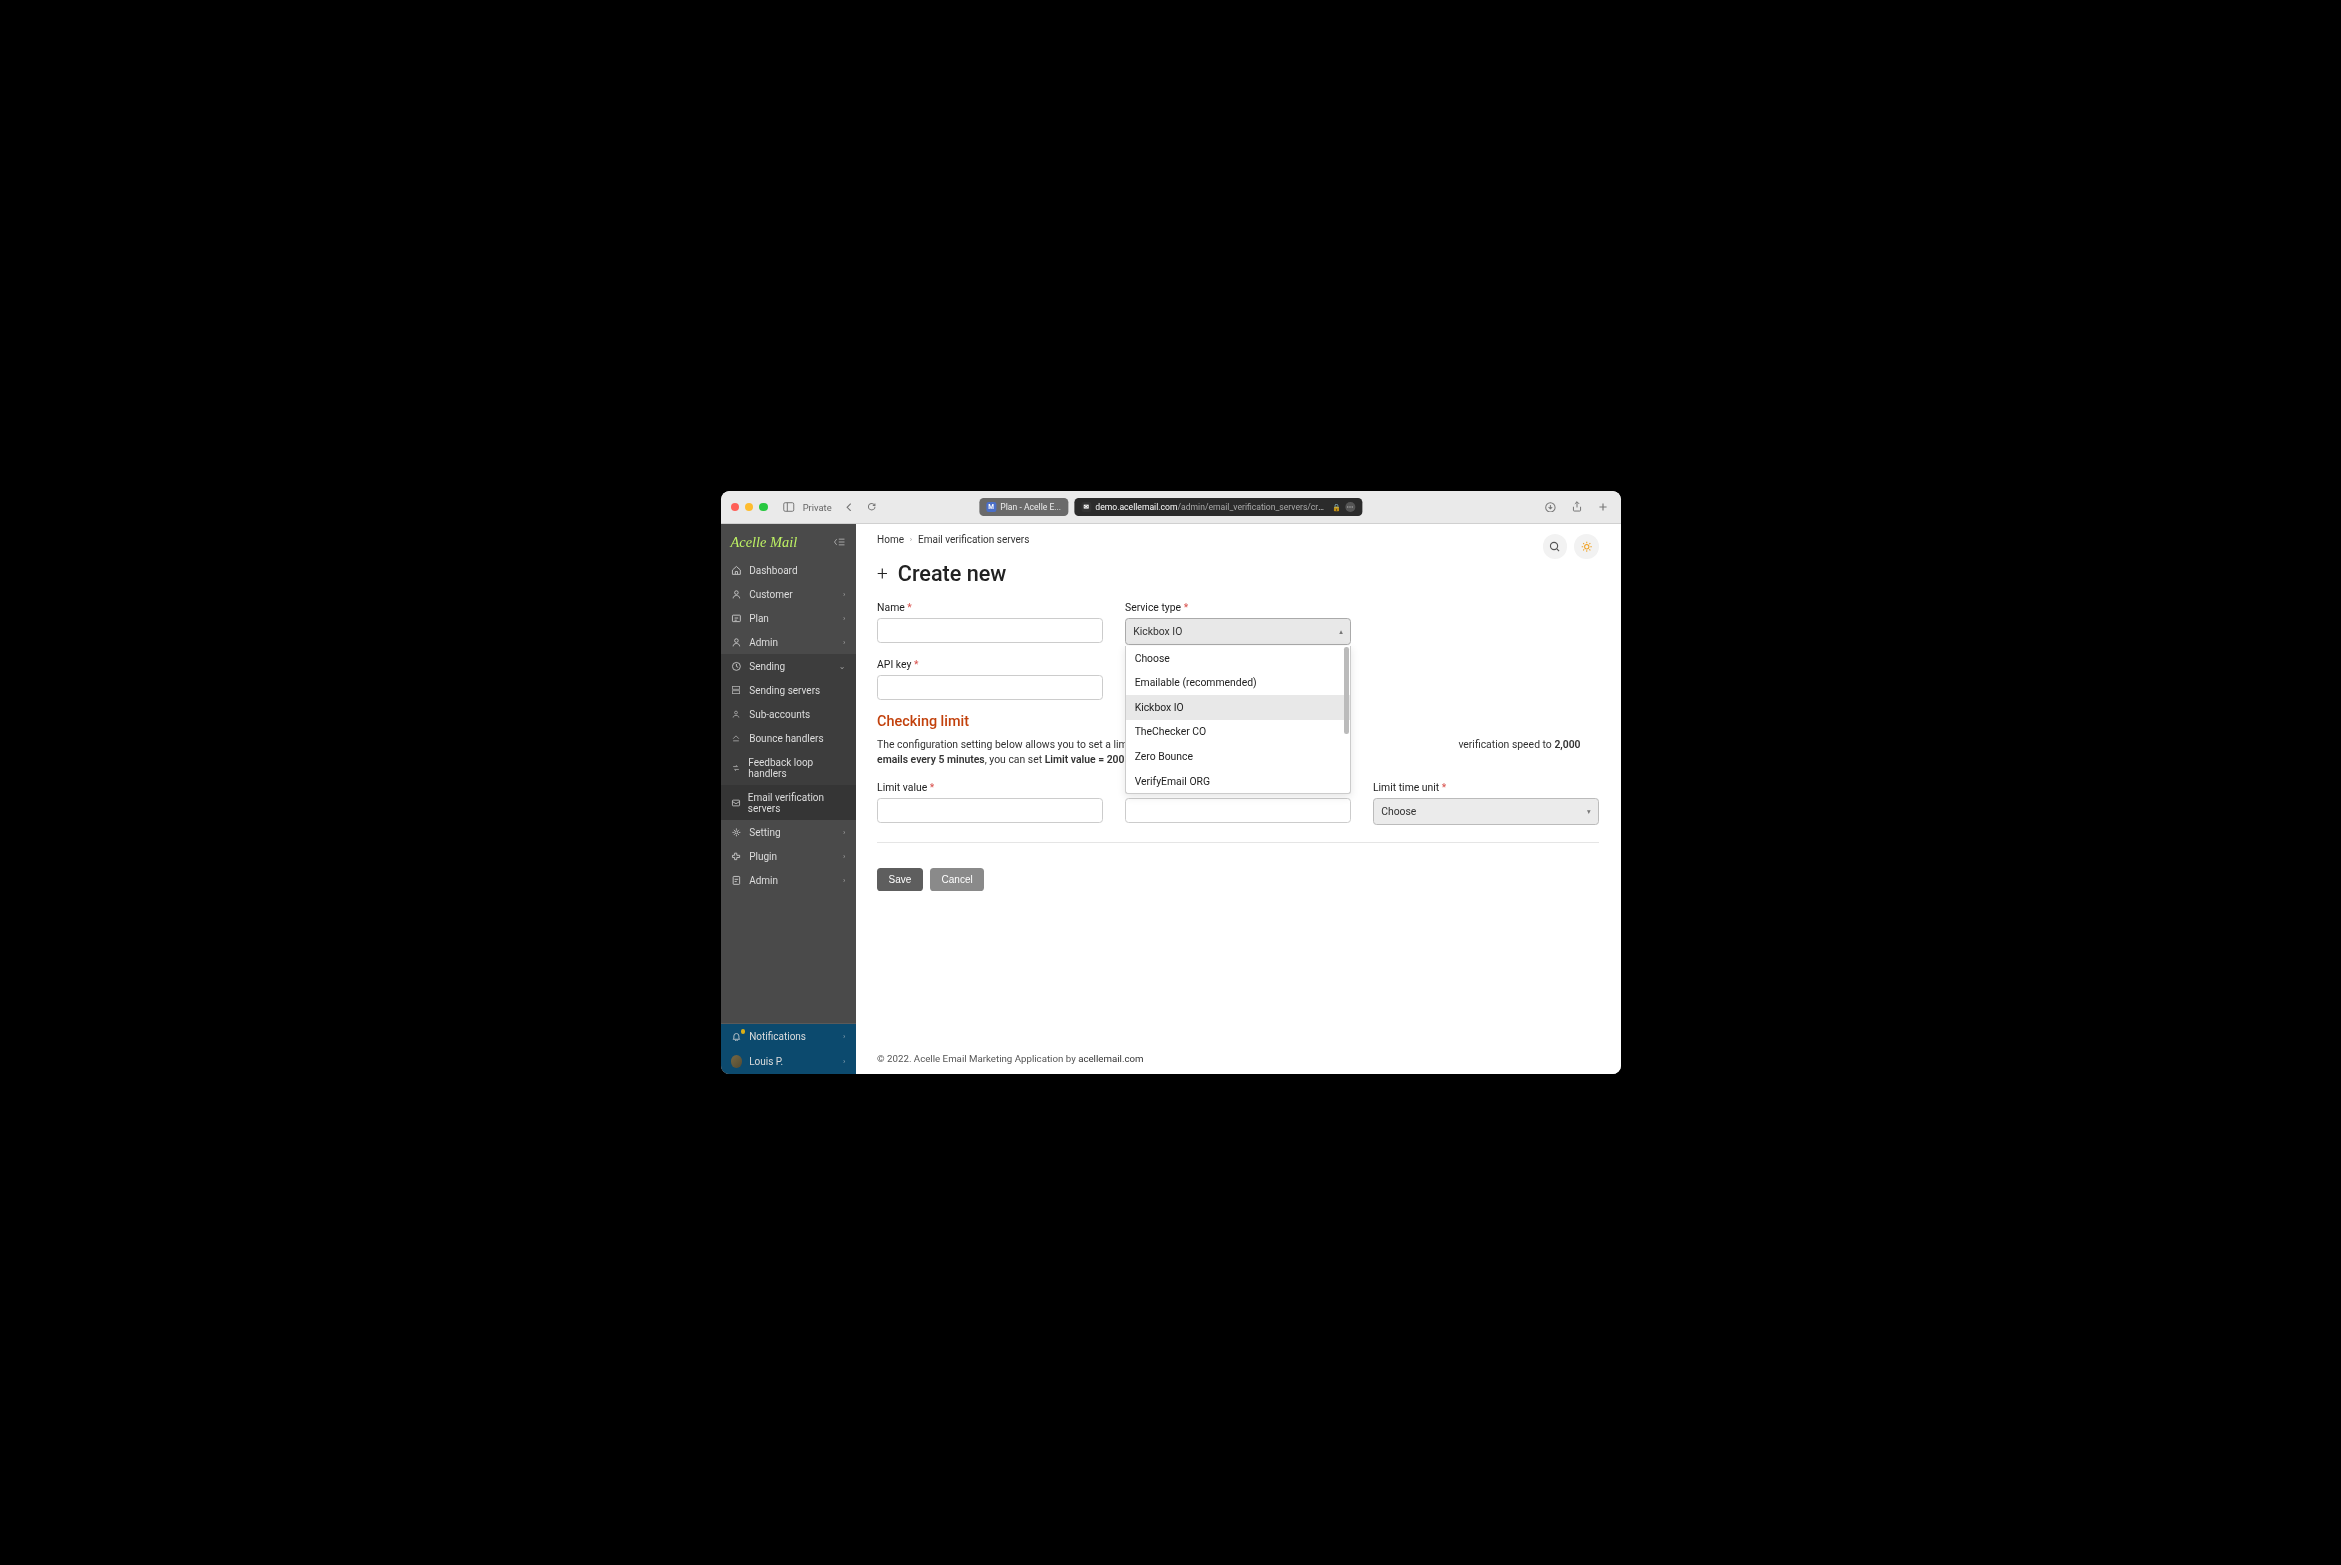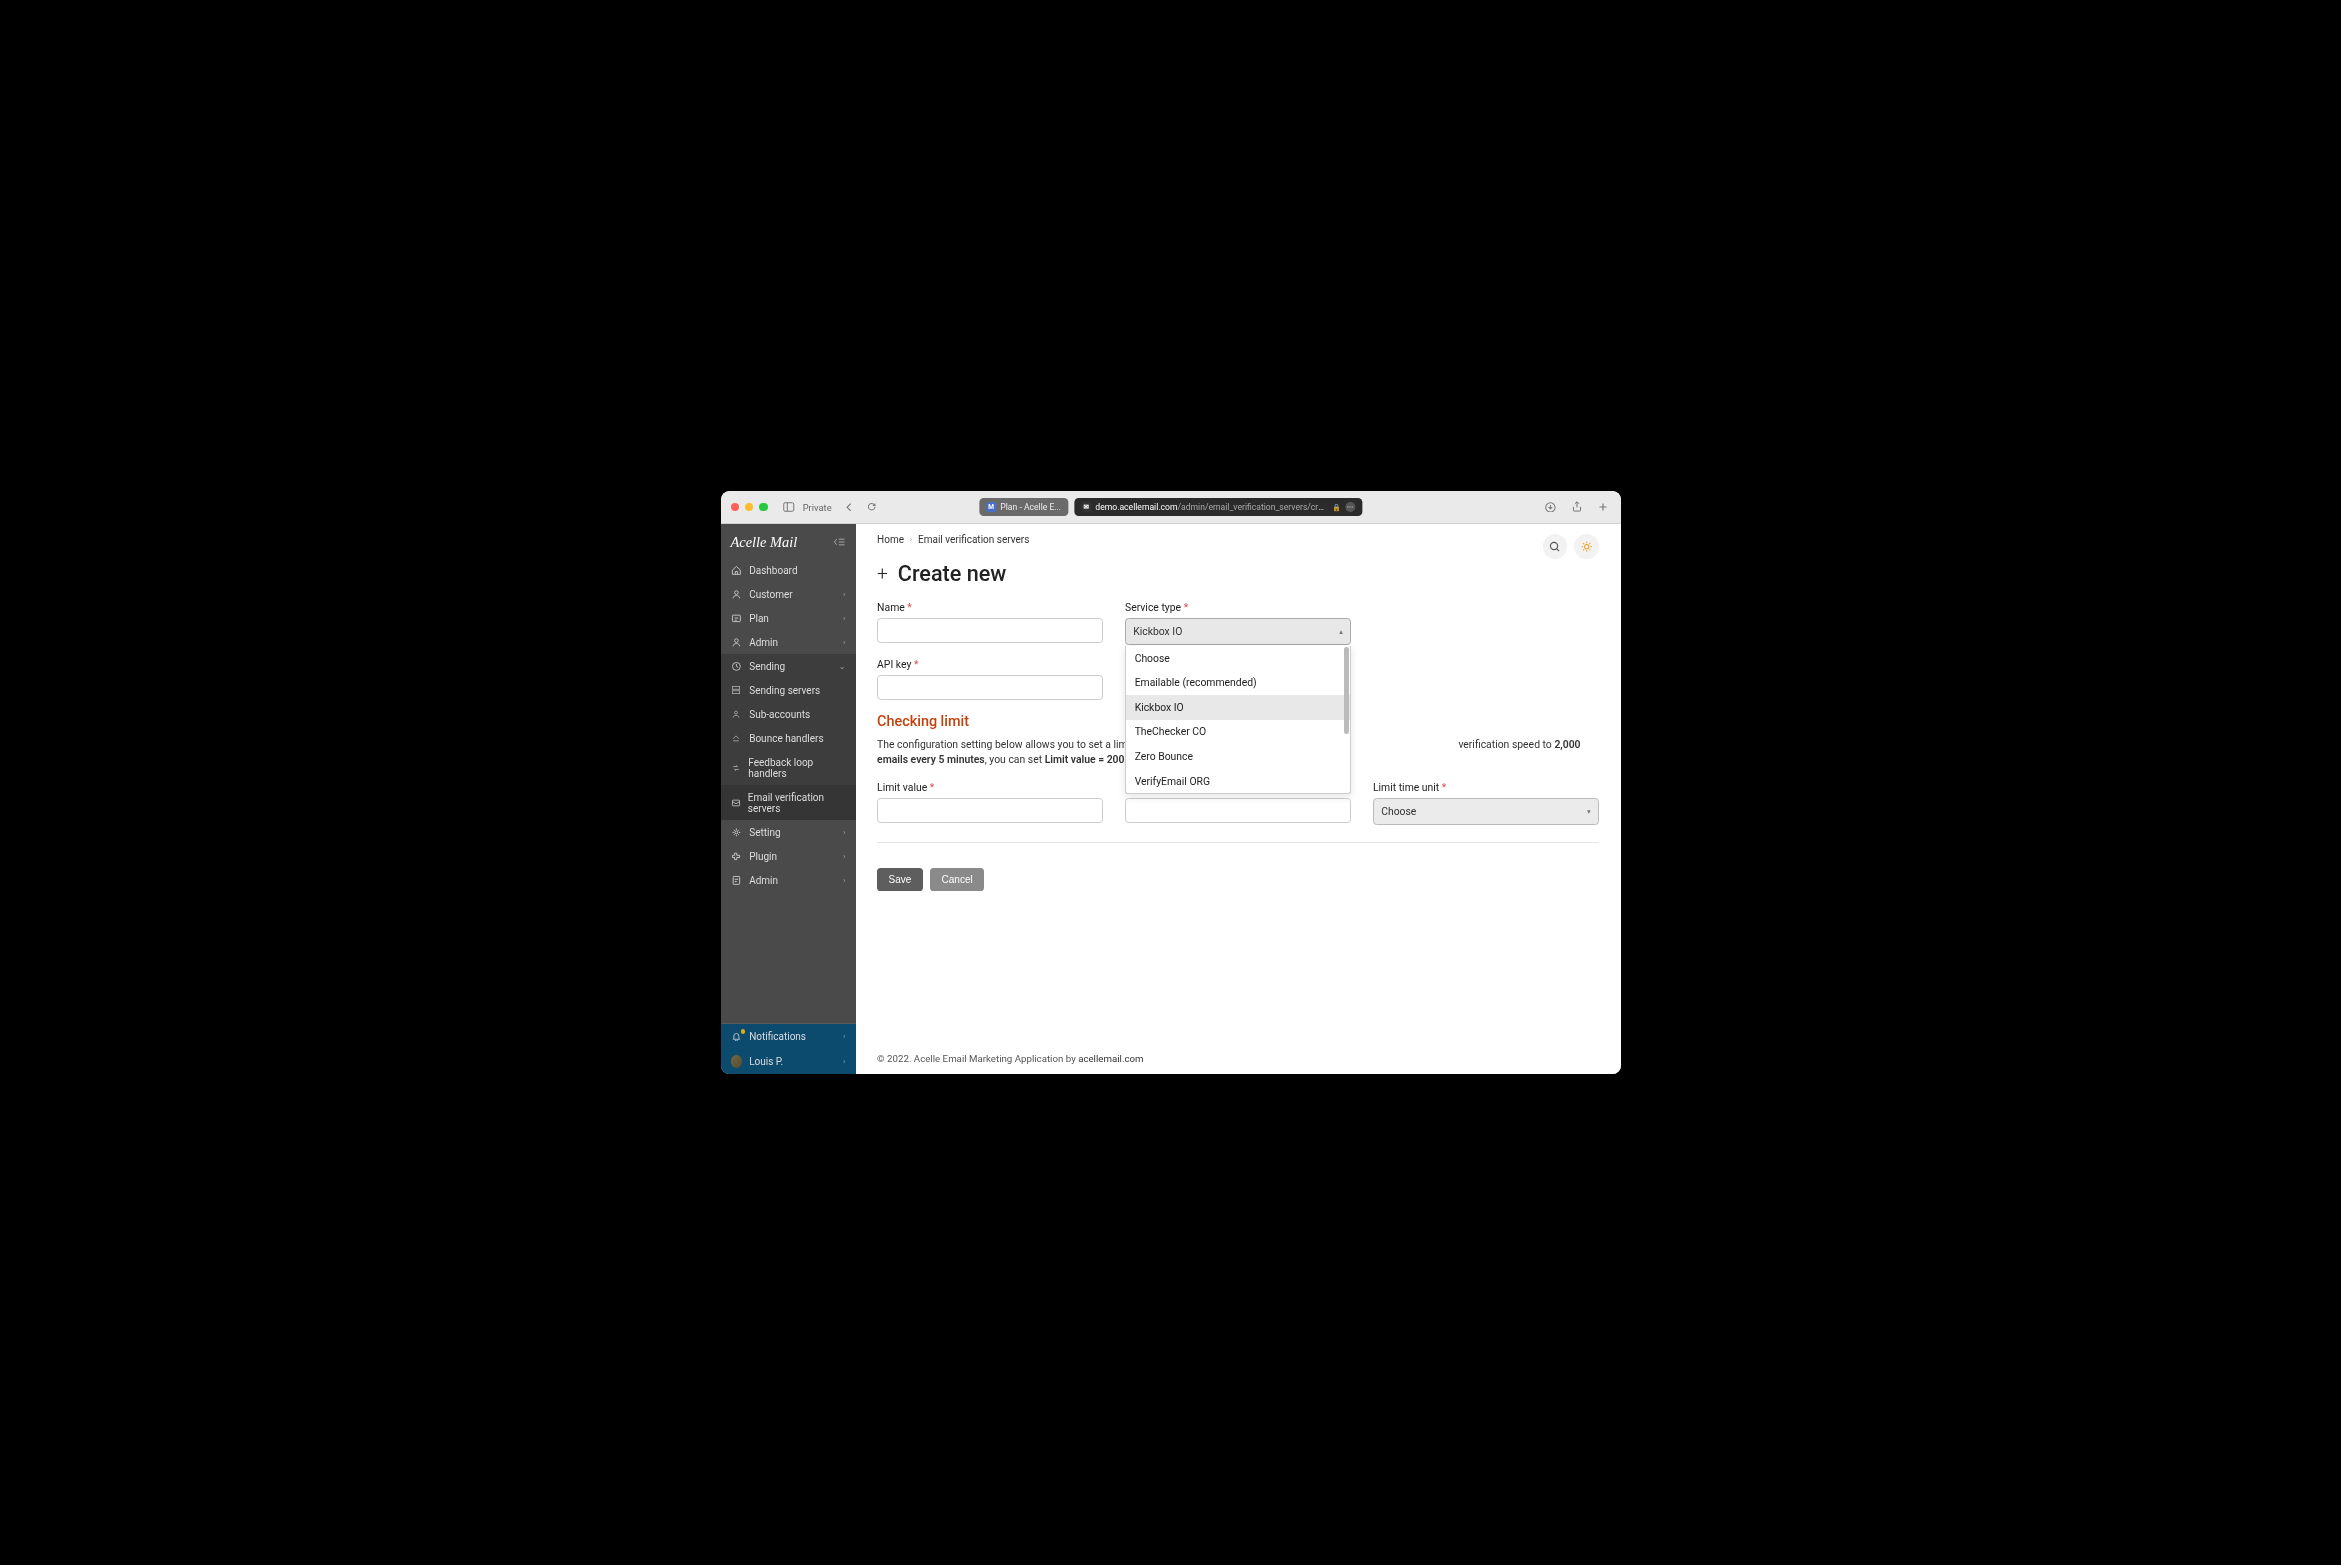--- a/index.html
+++ b/index.html
@@ -66,21 +66,21 @@
   display:flex;
   flex-direction:column;
   font-size:10px;
 }
 .logo {
   padding:10px 10px 7.2px;
   display:flex;
   align-items:center;
   justify-content:space-between;
 }
-.logo-text { font-style:italic; font-family:"Brush Script MT", cursive; font-size:14.4px; color:#ffffff; }
+.logo-text { font-style:italic; font-family:"Brush Script MT", cursive; font-size:14.4px; color:#bef264; }
 .nav { flex:1; overflow-y:auto; }
 .nav-item {
   display:flex;
   align-items:center;
   padding:6.5px 10px;
   gap:7.2px;
   cursor:pointer;
   color:#ddd;
   position:relative;
 }

